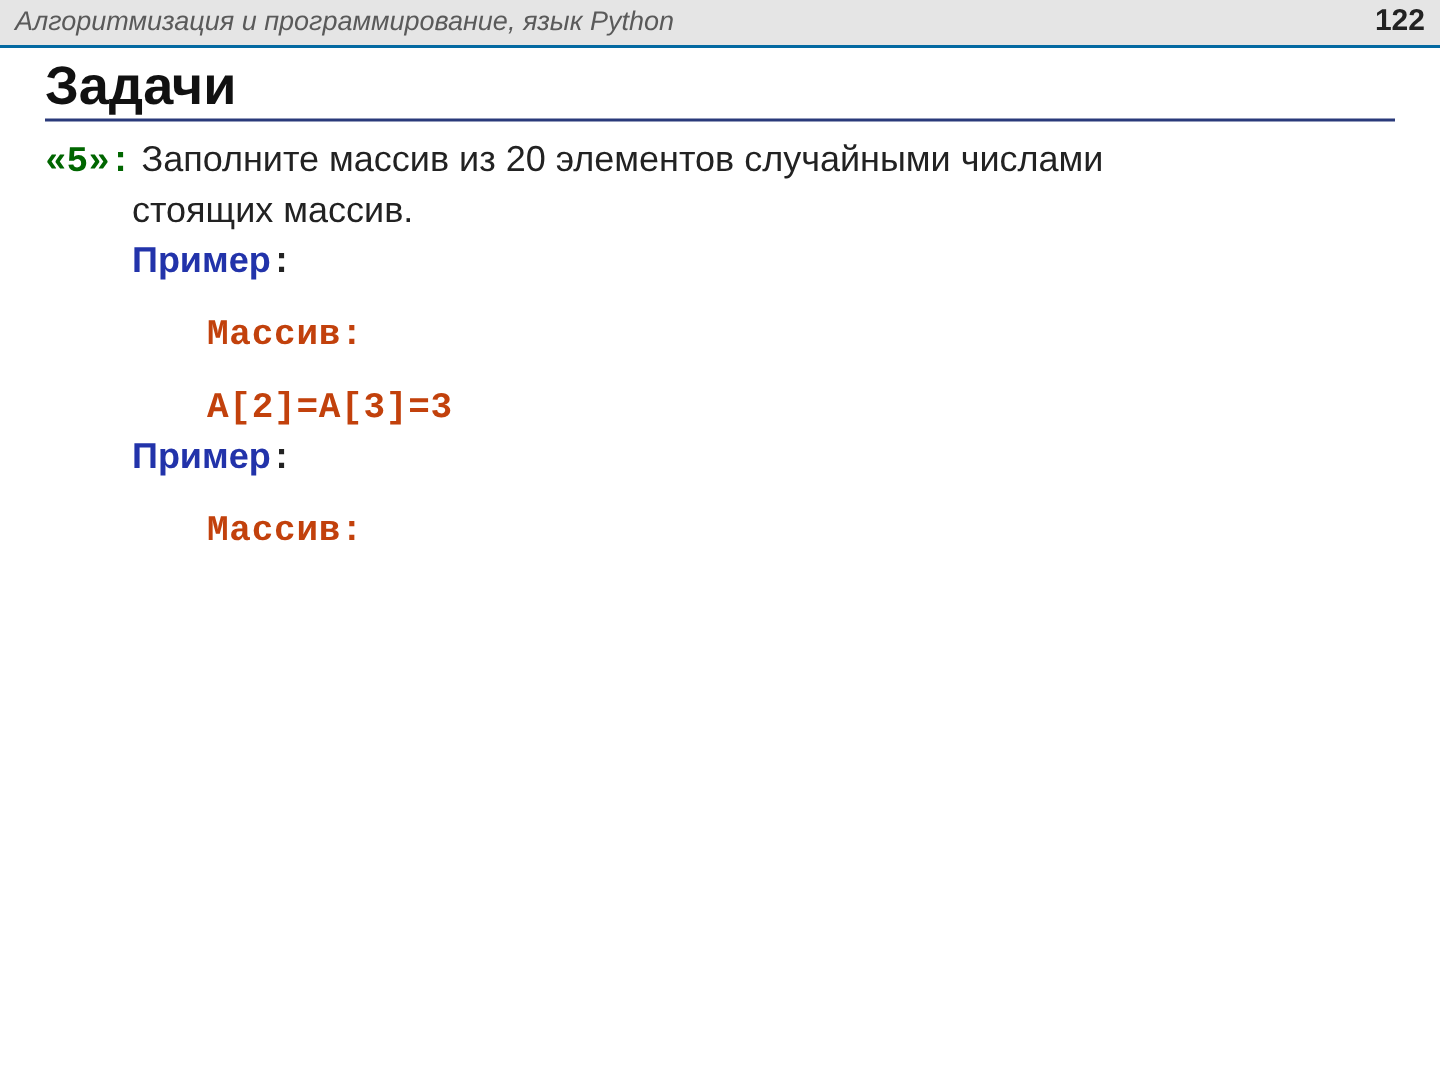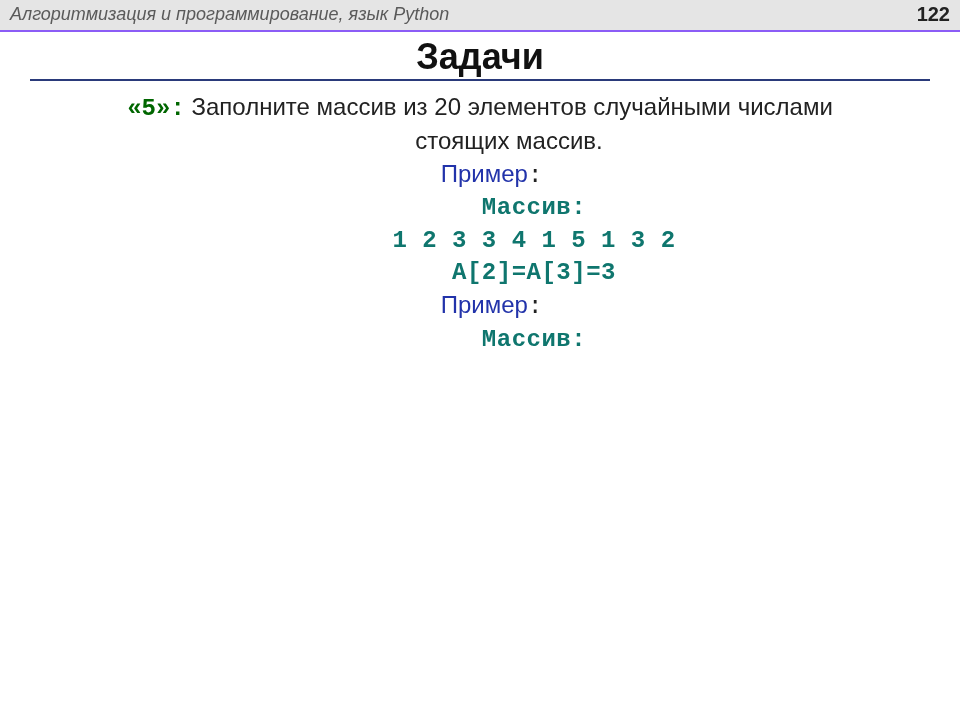--- a/index.html
+++ b/index.html
@@ -6,40 +6,39 @@
     body {
       width: 960px;
       height: 720px;
       background: #ffffff;
       font-family: Arial, Helvetica, sans-serif;
       position: relative;
       overflow: hidden;
     }
     .topbar {
       background: #e5e5e5;
-      border-bottom: 2px solid #8b5cf6;
+      border-bottom: 2px solid #0369a1;
       padding: 3px 10px 4px 10px;
       display: flex;
       justify-content: space-between;
       align-items: center;
     }
     .topbar-title {
       font-style: italic;
       color: #5a5a5a;
       font-size: 18px;
     }
     .topbar-page {
       font-weight: bold;
       color: #222;
       font-size: 20px;
       text-align: right;
     }
     .content {
       padding: 4px 30px 0 30px;
-      text-align: center;
     }
     .slide-title {
       font-size: 36px;
       font-weight: bold;
       color: #111;
       border-bottom: 2.5px solid #2a3a7a;
       padding-bottom: 1px;
       margin-bottom: 10px;
     }
     .body {
@@ -56,35 +55,36 @@
       font-family: "Courier New", monospace;
     }
     .task-text {
       color: #222;
     }
     .task-cont {
       margin-left: 58px;
     }
     .prim {
       color: #2233aa;
-      font-weight: normal;
-      margin-left: 23px;
+      font-weight: bold;
+      margin-left: 58px;
       font-family: Arial, sans-serif;
     }
     .prim .colon {
       color: #222;
       font-family: "Courier New", monospace;
     }
     .mono {
       font-family: "Courier New", monospace;
       font-weight: bold;
-      color: #0f766e;
+      color: #c2410c;
       margin-left: 108px;
       white-space: pre;
       letter-spacing: 0.5px;
+      margin-top: 16px;
     }
   </style>
 </head>
 <body>
 
 <div class="topbar">
   <span class="topbar-title">Алгоритмизация и программирование, язык Python</span>
   <span class="topbar-page">122</span>
 </div>
 
@@ -95,21 +95,20 @@
     <div class="task-block">
       <div>
         <span class="label5">«5»:</span><span class="task-text"> Заполните массив из 20 элементов случайными числами</span>
       </div>
       <div class="task-cont">стоящих массив.</div>
 
       <div class="prim">
         <span>Пример</span><span class="colon">:</span>
       </div>
       <div class="mono">Массив:</div>
-      <div class="mono">1 2 3 3 4 1 5 1 3 2</div>
       <div class="mono">A[2]=A[3]=3</div>
 
       <div class="prim">
         <span>Пример</span><span class="colon">:</span>
       </div>
       <div class="mono">Массив:</div>
     </div>
   </div>
 </div>
 

